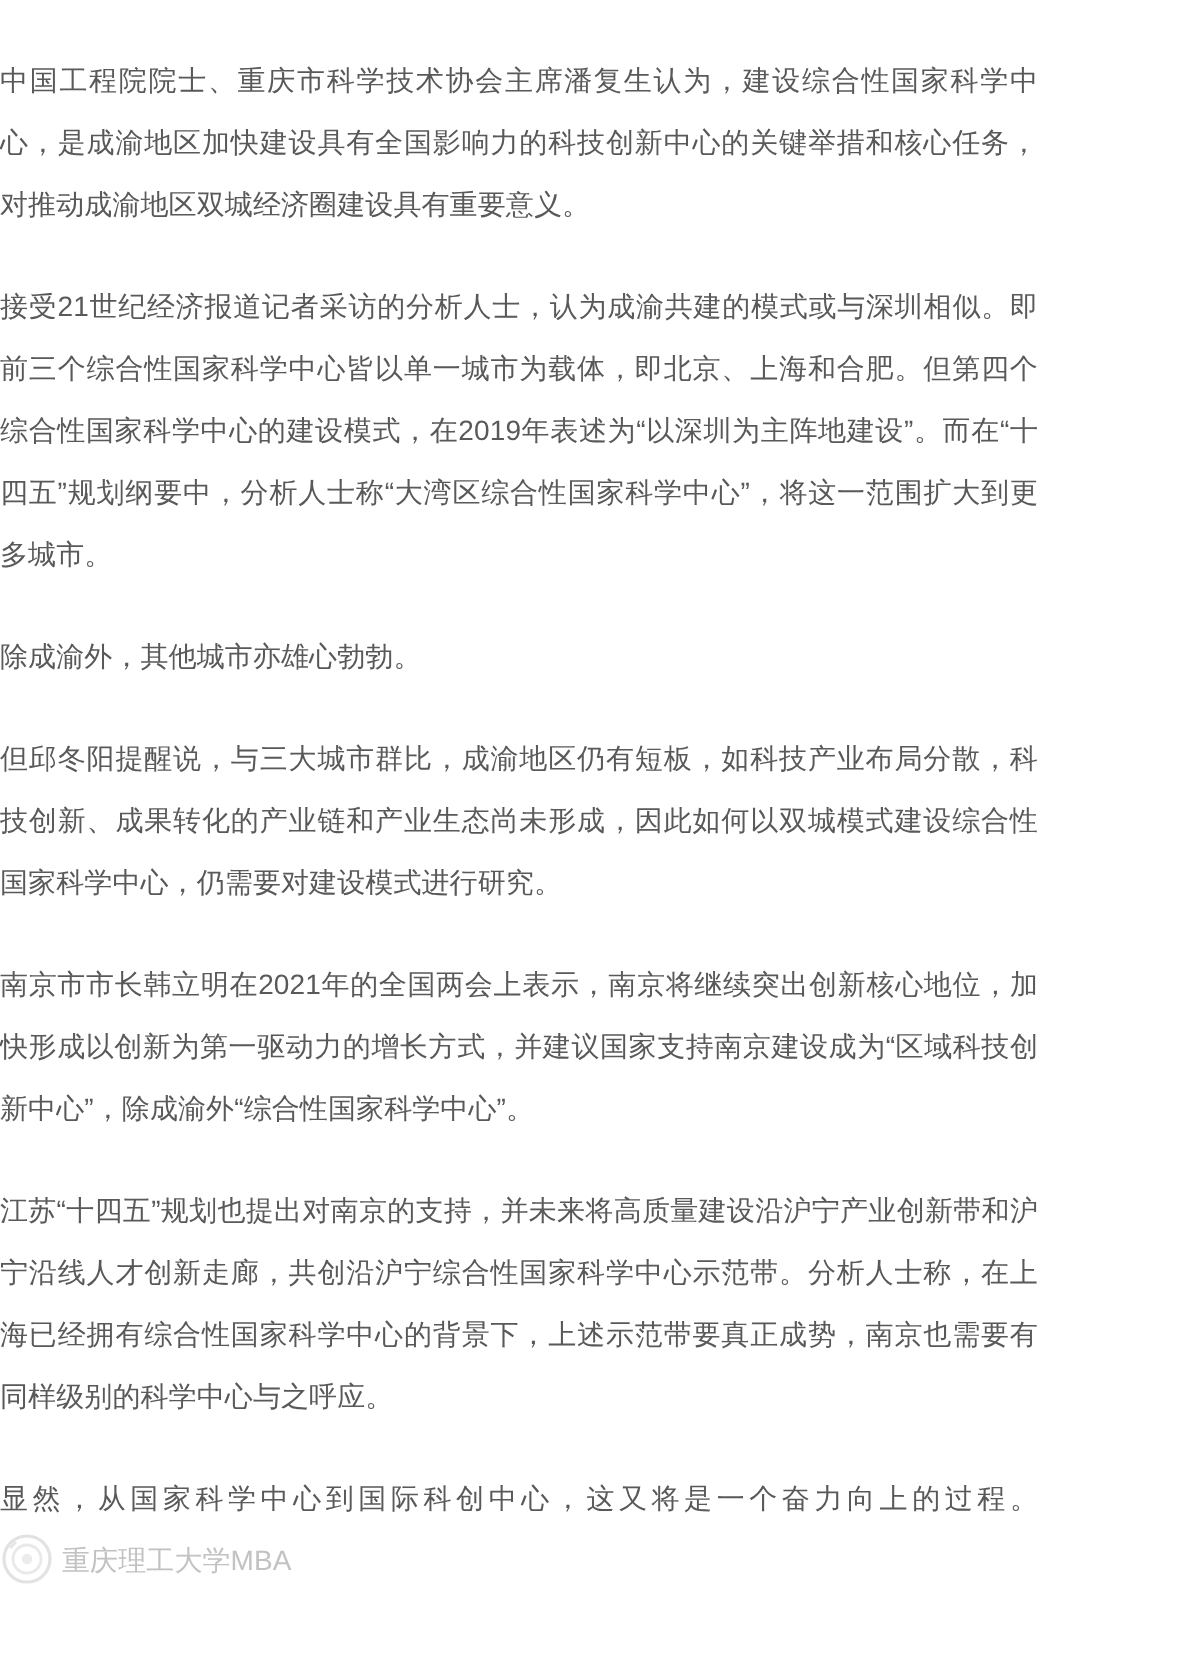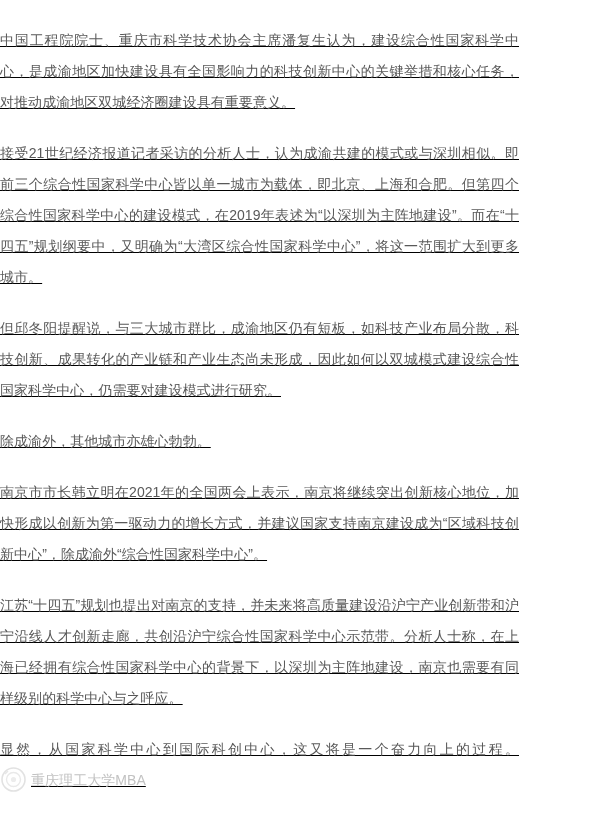--- a/index.html
+++ b/index.html
@@ -10,21 +10,20 @@
   body {
     width: 600px;
     height: 830px;
     overflow: hidden;
     font-family: "Liberation Sans", "DejaVu Sans", sans-serif;
   }
   .article {
     width: 535px;
     box-sizing: border-box;
     padding: 25px 16px 0 0;
-    text-decoration: underline;
   }
   .article p.para {
     margin: 0 0 20px 0;
     font-size: 14px;
     line-height: 31px;
     color: #595959;
     text-align: justify;
     letter-spacing: 0.05px;
     word-break: break-all;
   }
@@ -47,29 +46,29 @@
     font-size: 14px;
   }
 </style>
 </head>
 <body>
 
 <div class="article">
 
   <p class="para">中国工程院院士、重庆市科学技术协会主席潘复生认为，建设综合性国家科学中心，是成渝地区加快建设具有全国影响力的科技创新中心的关键举措和核心任务，对推动成渝地区双城经济圈建设具有重要意义。</p>
 
-  <p class="para">接受21世纪经济报道记者采访的分析人士，认为成渝共建的模式或与深圳相似。即前三个综合性国家科学中心皆以单一城市为载体，即北京、上海和合肥。但第四个综合性国家科学中心的建设模式，在2019年表述为“以深圳为主阵地建设”。而在“十四五”规划纲要中，又明确为“大湾区综合性国家科学中心”，将这一范围扩大到更多城市。</p>
+  <p class="para">接受21世纪经济报道记者采访的分析人士，认为成渝共建的模式或与深圳相似。即前三个综合性国家科学中心皆以单一城市为载体，即北京、上海和合肥。但第四个综合性国家科学中心的建设模式，在2019年表述为“以深圳为主阵地建设”。而在“十四五”规划纲要中，分析人士称“大湾区综合性国家科学中心”，将这一范围扩大到更多城市。</p>
+
+  <p class="para">除成渝外，其他城市亦雄心勃勃。</p>
 
   <p class="para">但邱冬阳提醒说，与三大城市群比，成渝地区仍有短板，如科技产业布局分散，科技创新、成果转化的产业链和产业生态尚未形成，因此如何以双城模式建设综合性国家科学中心，仍需要对建设模式进行研究。</p>
 
-  <p class="para">除成渝外，其他城市亦雄心勃勃。</p>
-
   <p class="para">南京市市长韩立明在2021年的全国两会上表示，南京将继续突出创新核心地位，加快形成以创新为第一驱动力的增长方式，并建议国家支持南京建设成为“区域科技创新中心”，除成渝外“综合性国家科学中心”。</p>
 
-  <p class="para">江苏“十四五”规划也提出对南京的支持，并未来将高质量建设沿沪宁产业创新带和沪宁沿线人才创新走廊，共创沿沪宁综合性国家科学中心示范带。分析人士称，在上海已经拥有综合性国家科学中心的背景下，以深圳为主阵地建设，南京也需要有同样级别的科学中心与之呼应。</p>
+  <p class="para">江苏“十四五”规划也提出对南京的支持，并未来将高质量建设沿沪宁产业创新带和沪宁沿线人才创新走廊，共创沿沪宁综合性国家科学中心示范带。分析人士称，在上海已经拥有综合性国家科学中心的背景下，上述示范带要真正成势，南京也需要有同样级别的科学中心与之呼应。</p>
 
 
   <p class="para">
     <span>显然，从国家科学中心到国际科创中心，这又将是一个奋力向上的过程。</span><span class="watermark"><span class="wm-logo"><svg width="25" height="25" viewBox="0 0 25 25" xmlns="http://www.w3.org/2000/svg">
             <circle cx="12.5" cy="12.5" r="11.5" fill="none" stroke="#e2e2e2" stroke-width="1.6"></circle>
             <circle cx="12.5" cy="12.5" r="7" fill="none" stroke="#e9e9e9" stroke-width="1.4"></circle>
             <circle cx="12.5" cy="12.5" r="2.6" fill="#ececec"></circle>
             <path d="M4 7 L7 4" stroke="#e6e6e6" stroke-width="1.4" fill="none"></path>
           </svg></span><span class="wm-label">重庆理工大学MBA</span></span>
   </p>

